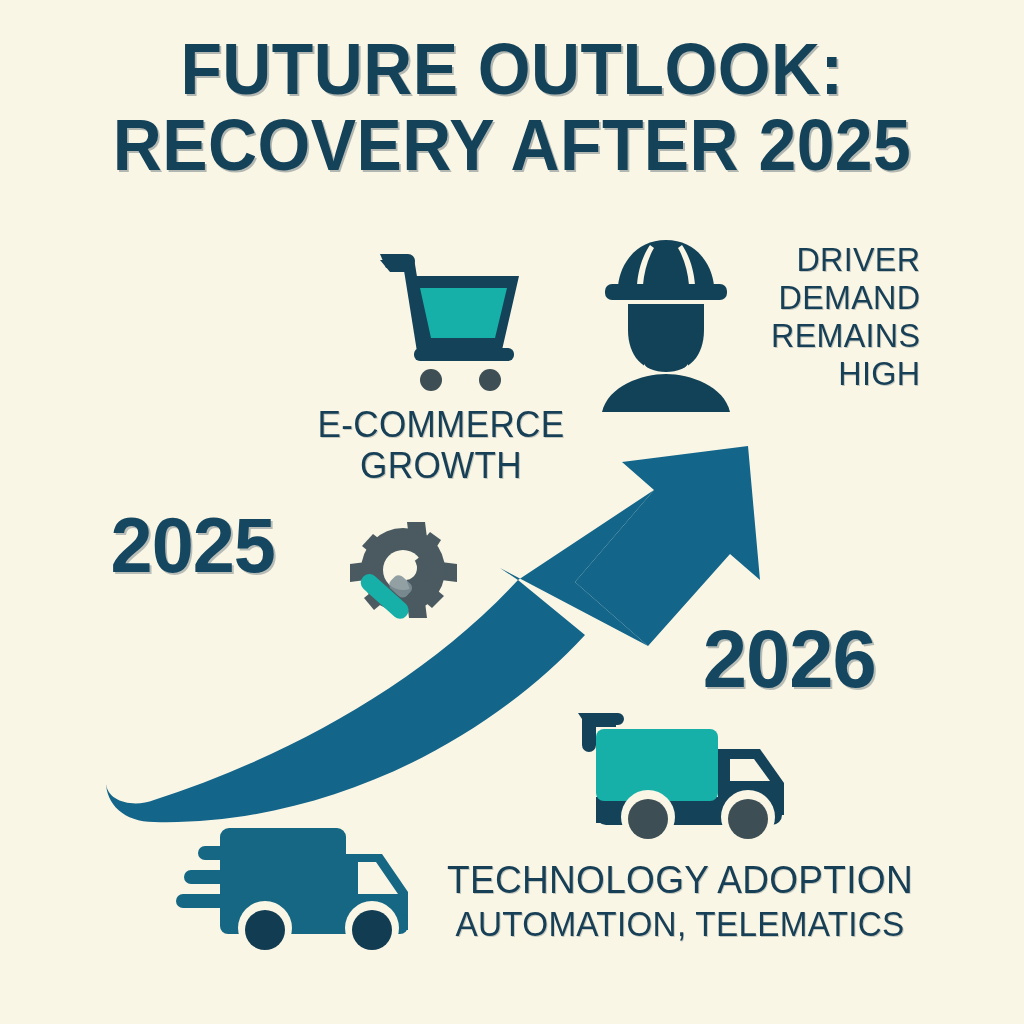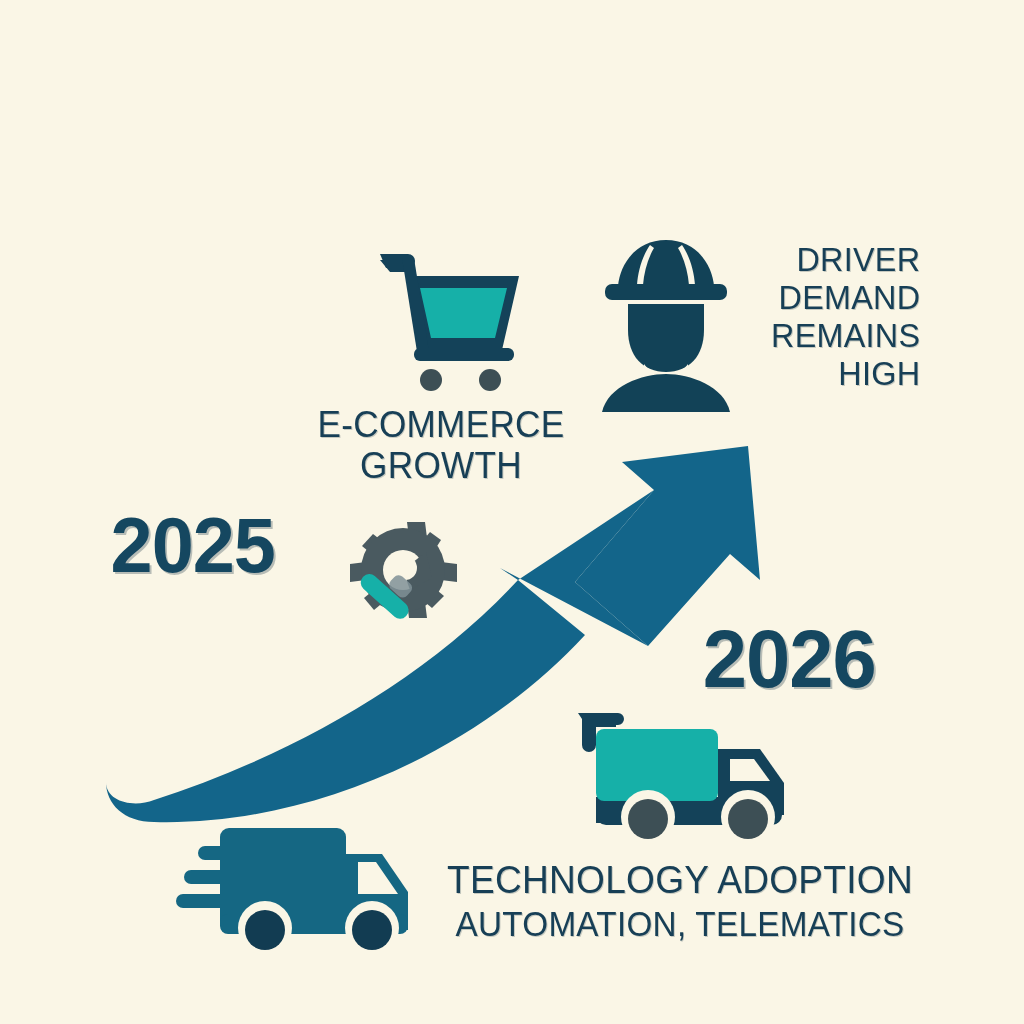--- a/index.html
+++ b/index.html
@@ -95,20 +95,24 @@
   #worker-layer  { left: 596px; top: 234px; }
   #gear-layer    { left: 336px; top: 516px; }
   #truck-teal-layer { left: 572px; top: 705px; }
   #truck-navy-layer { left: 176px; top: 818px; }
 </style>
 </head>
 <body>
 
 <div id="canvas">
 
+  <div id="title-block">
+    <span class="title-line" id="title-line-1">FUTURE OUTLOOK:</span>
+    <span class="title-line" id="title-line-2">RECOVERY AFTER 2025</span>
+  </div>
 
   <svg class="gfx" id="arrow-layer" width="700" height="390" viewBox="0 0 700 390">
 
     <path d="M 18 352
              C 18 372, 46 378, 66 370
              C 190 330, 330 258, 430 150
              L 497 205
              C 381 330, 212 396, 66 392
              C 36 392, 18 374, 18 352 Z" fill="#13658a"></path>
 

